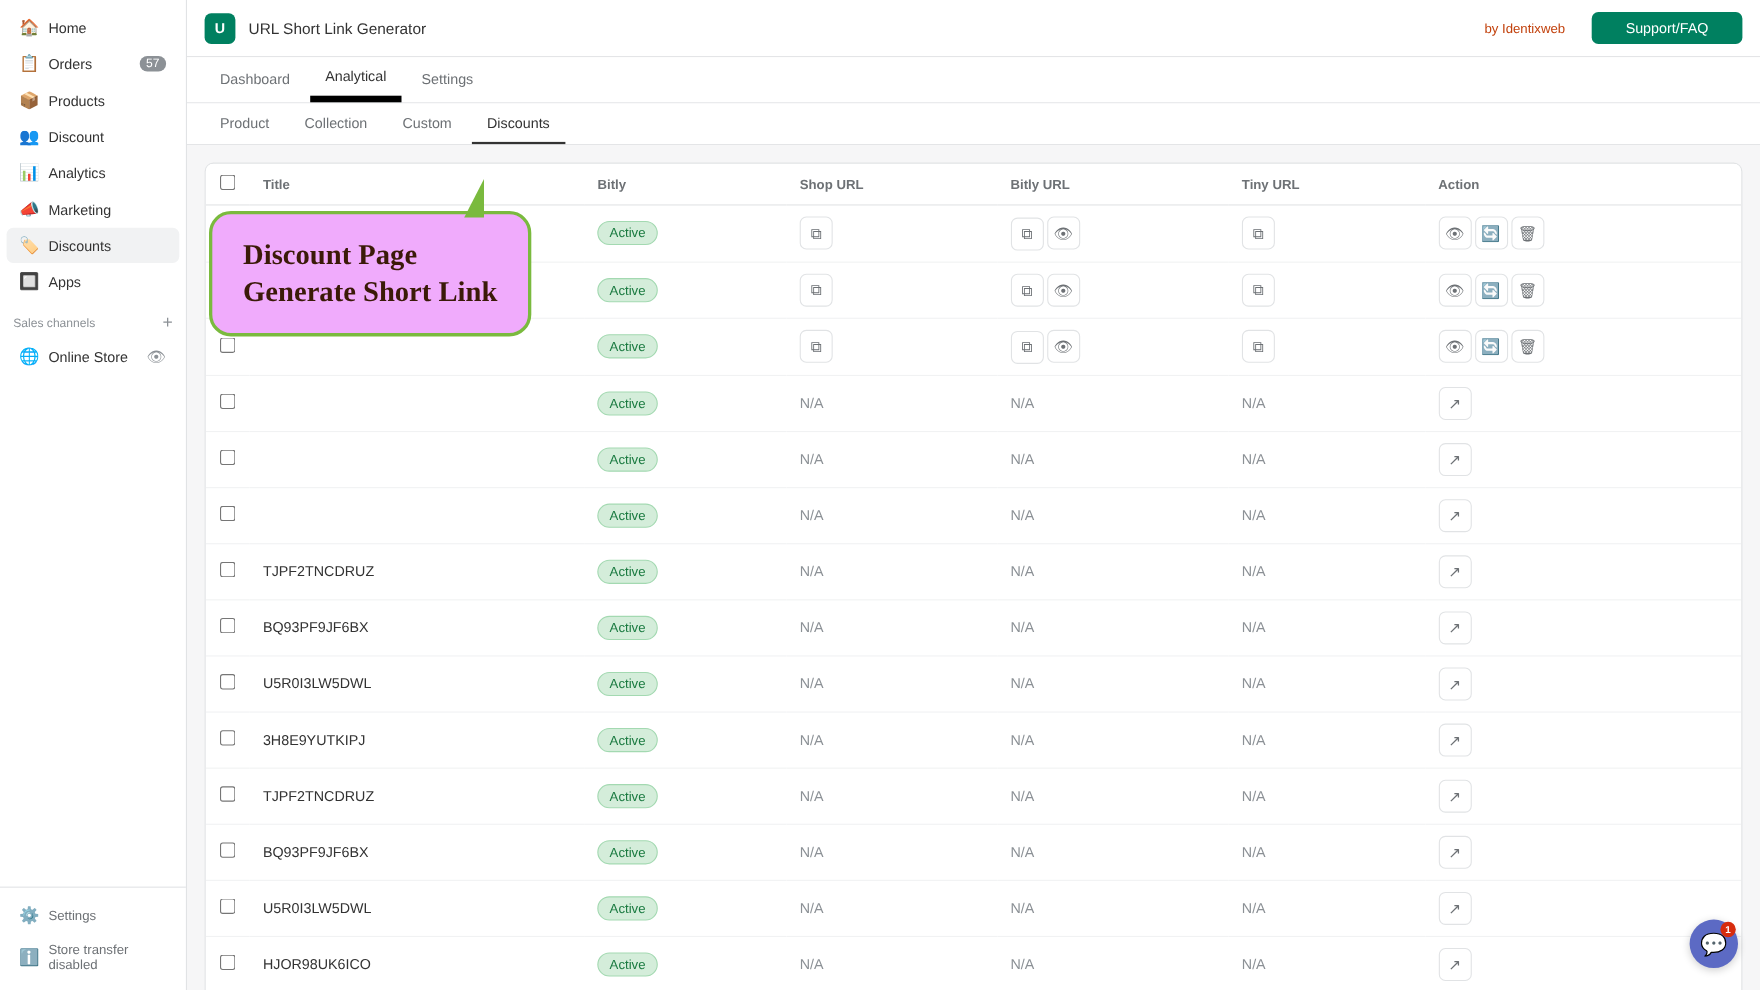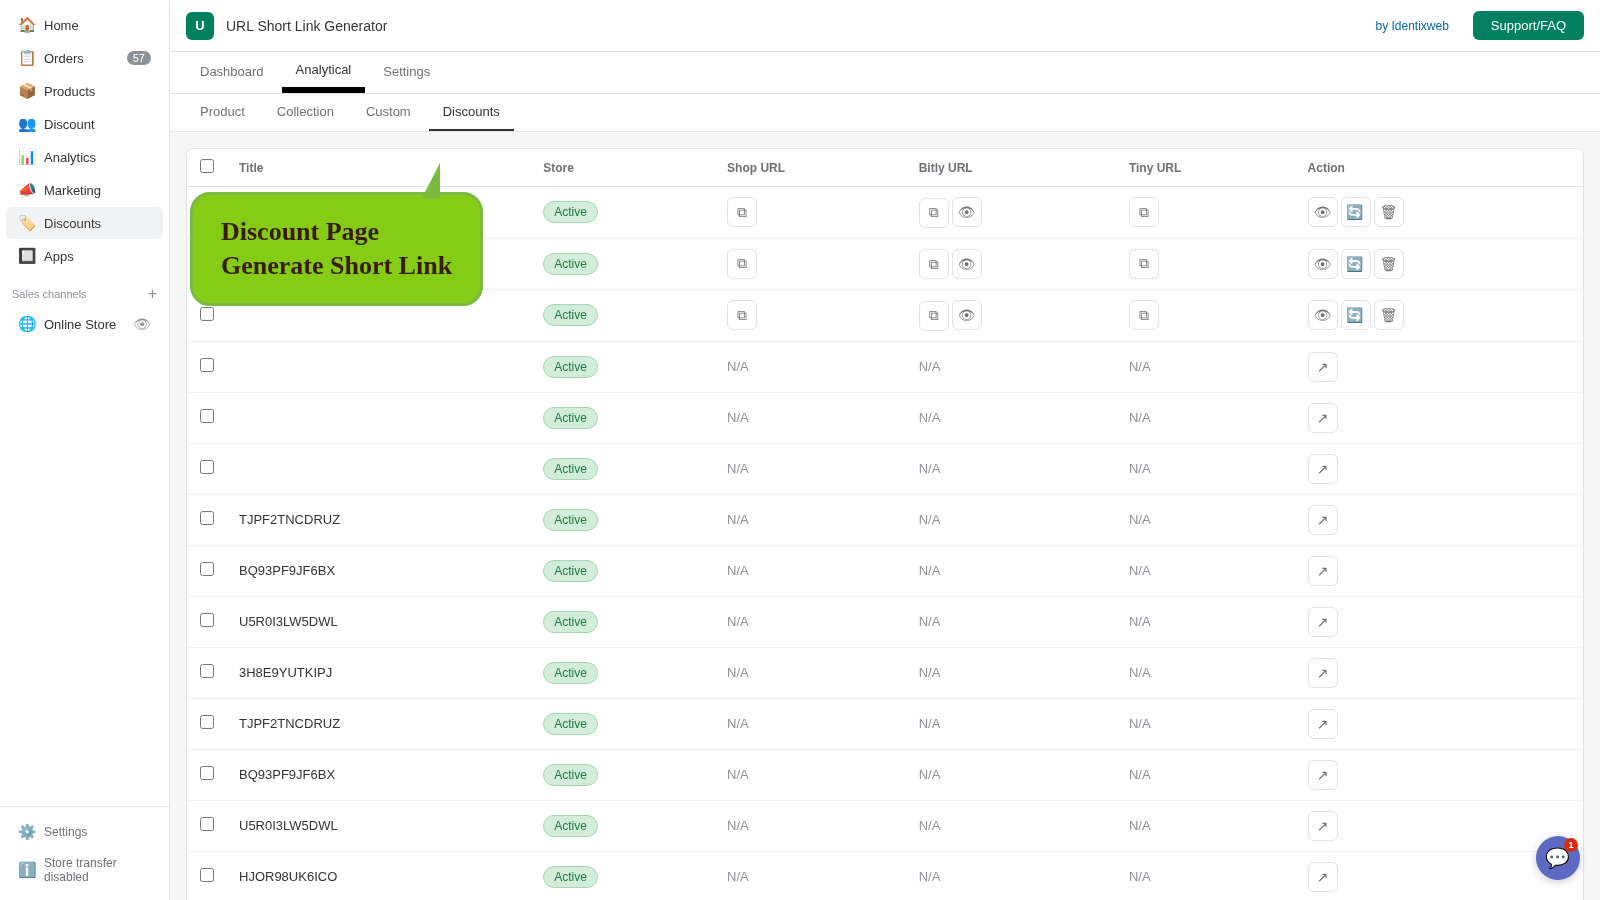--- a/index.html
+++ b/index.html
@@ -77,27 +77,27 @@
       background: #008060;
       border-radius: 6px;
       display: flex;
       align-items: center;
       justify-content: center;
       color: #fff;
       font-size: 13px;
       font-weight: bold;
     }
     .topbar-title { font-size: 14px; font-weight: 500; color: #333; }
-    .topbar-by { font-size: 12px; color: #0369a1; margin-left: auto; }
+    .topbar-by { font-size: 12px; color: #c2410c; margin-left: auto; }
     .topbar-support {
       background: #008060;
       color: #fff;
       border: none;
       border-radius: 6px;
-      padding: 7px 18px;
+      padding: 7px 31px;
       font-size: 13px;
       font-weight: 500;
       cursor: pointer;
       margin-left: 12px;
     }
 
     
     .nav-tabs-row {
       background: #fff;
       padding: 0 16px;
@@ -224,21 +224,21 @@
 
     
     .tooltip-overlay {
       position: absolute;
       top: 60px;
       left: 20px;
       z-index: 100;
       pointer-events: none;
     }
     .tooltip-bubble {
-      background: #84cc16;
+      background: #f0abfc;
       border: 3px solid #7aba3e;
       border-radius: 20px;
       padding: 20px 28px;
       position: relative;
       max-width: 360px;
     }
     .tooltip-arrow {
       position: absolute;
       top: -32px;
       right: 40px;
@@ -408,21 +408,21 @@
       </div>
     </div>
 
     <div class="table-card">
       <div class="table-wrapper">
         <table>
           <thead>
             <tr>
               <th class="checkbox-cell"><input type="checkbox" style=""></th>
               <th>Title</th>
-              <th>Store</th>
+              <th>Bitly</th>
               <th>Shop URL</th>
               <th>Bitly URL</th>
               <th>Tiny URL</th>
               <th>Action</th>
             </tr>
           </thead>
           <tbody id="table-body">
     <tr>
       <td class="checkbox-cell"><input type="checkbox" style=""></td>
       <td>R2KW9RUQ6JRH</td>

